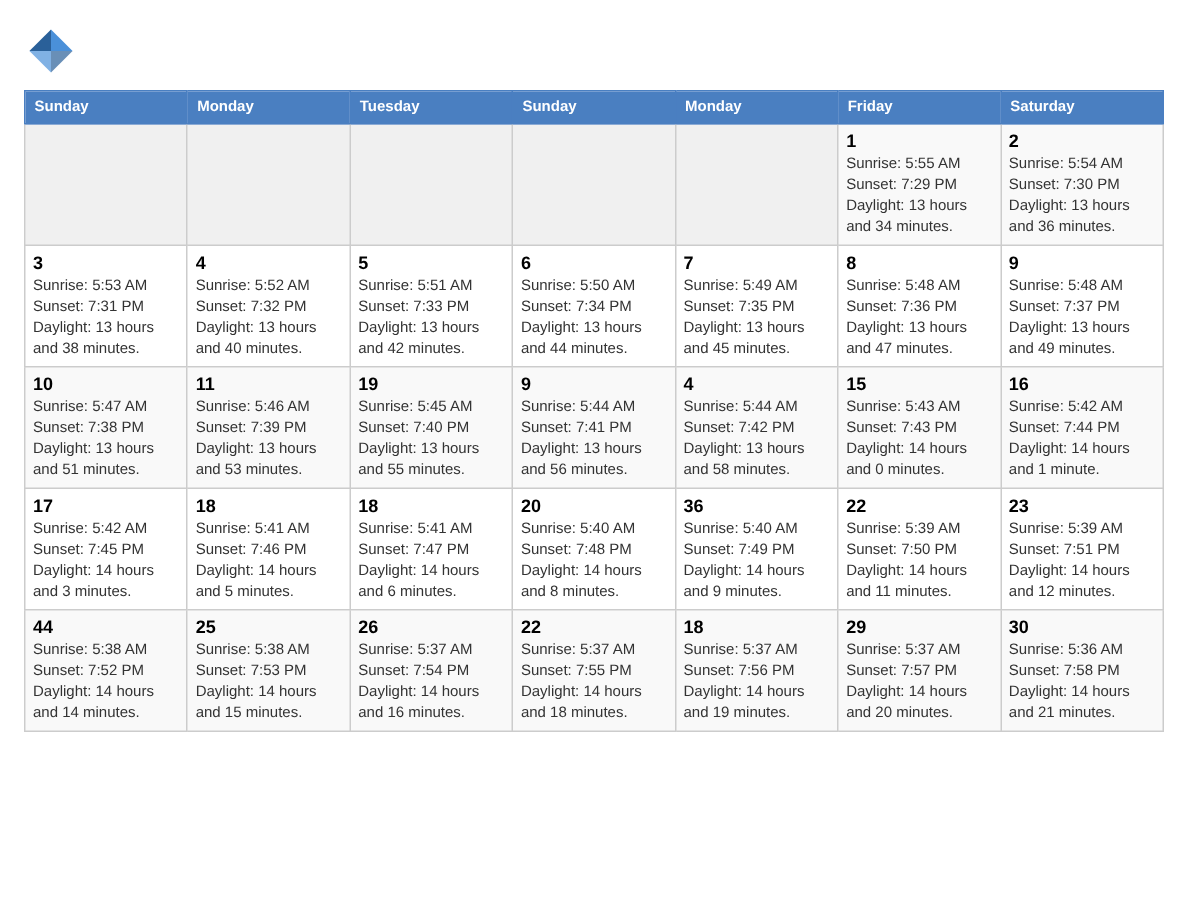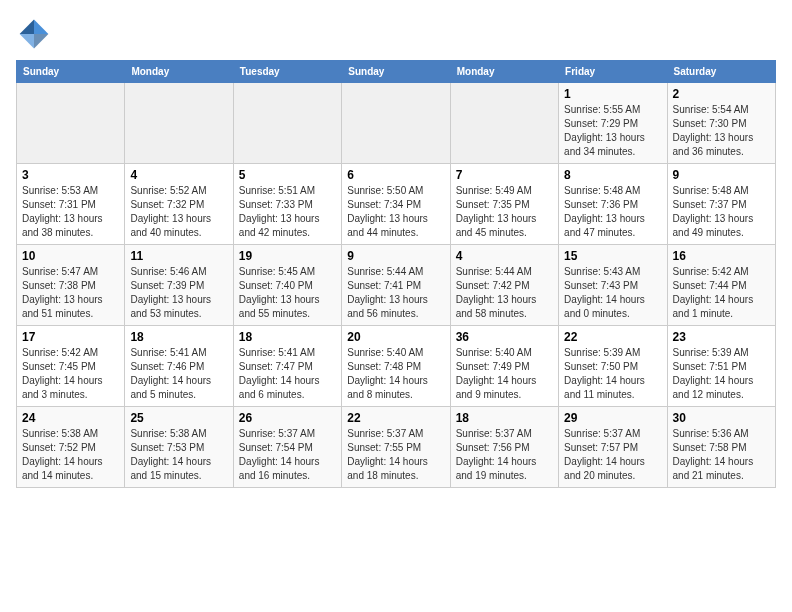--- a/index.html
+++ b/index.html
@@ -224,21 +224,21 @@
           <span class="day-number">22</span>
           <div class="day-info">Sunrise: 5:39 AM<br>Sunset: 7:50 PM<br>Daylight: 14 hours and 11 minutes.</div>
         </td>
         <td>
           <span class="day-number">23</span>
           <div class="day-info">Sunrise: 5:39 AM<br>Sunset: 7:51 PM<br>Daylight: 14 hours and 12 minutes.</div>
         </td>
       </tr>
       <tr>
         <td>
-          <span class="day-number">24</span>
+          <span class="day-number">44</span>
           <div class="day-info">Sunrise: 5:38 AM<br>Sunset: 7:52 PM<br>Daylight: 14 hours and 14 minutes.</div>
         </td>
         <td>
           <span class="day-number">25</span>
           <div class="day-info">Sunrise: 5:38 AM<br>Sunset: 7:53 PM<br>Daylight: 14 hours and 15 minutes.</div>
         </td>
         <td>
           <span class="day-number">26</span>
           <div class="day-info">Sunrise: 5:37 AM<br>Sunset: 7:54 PM<br>Daylight: 14 hours and 16 minutes.</div>
         </td>

